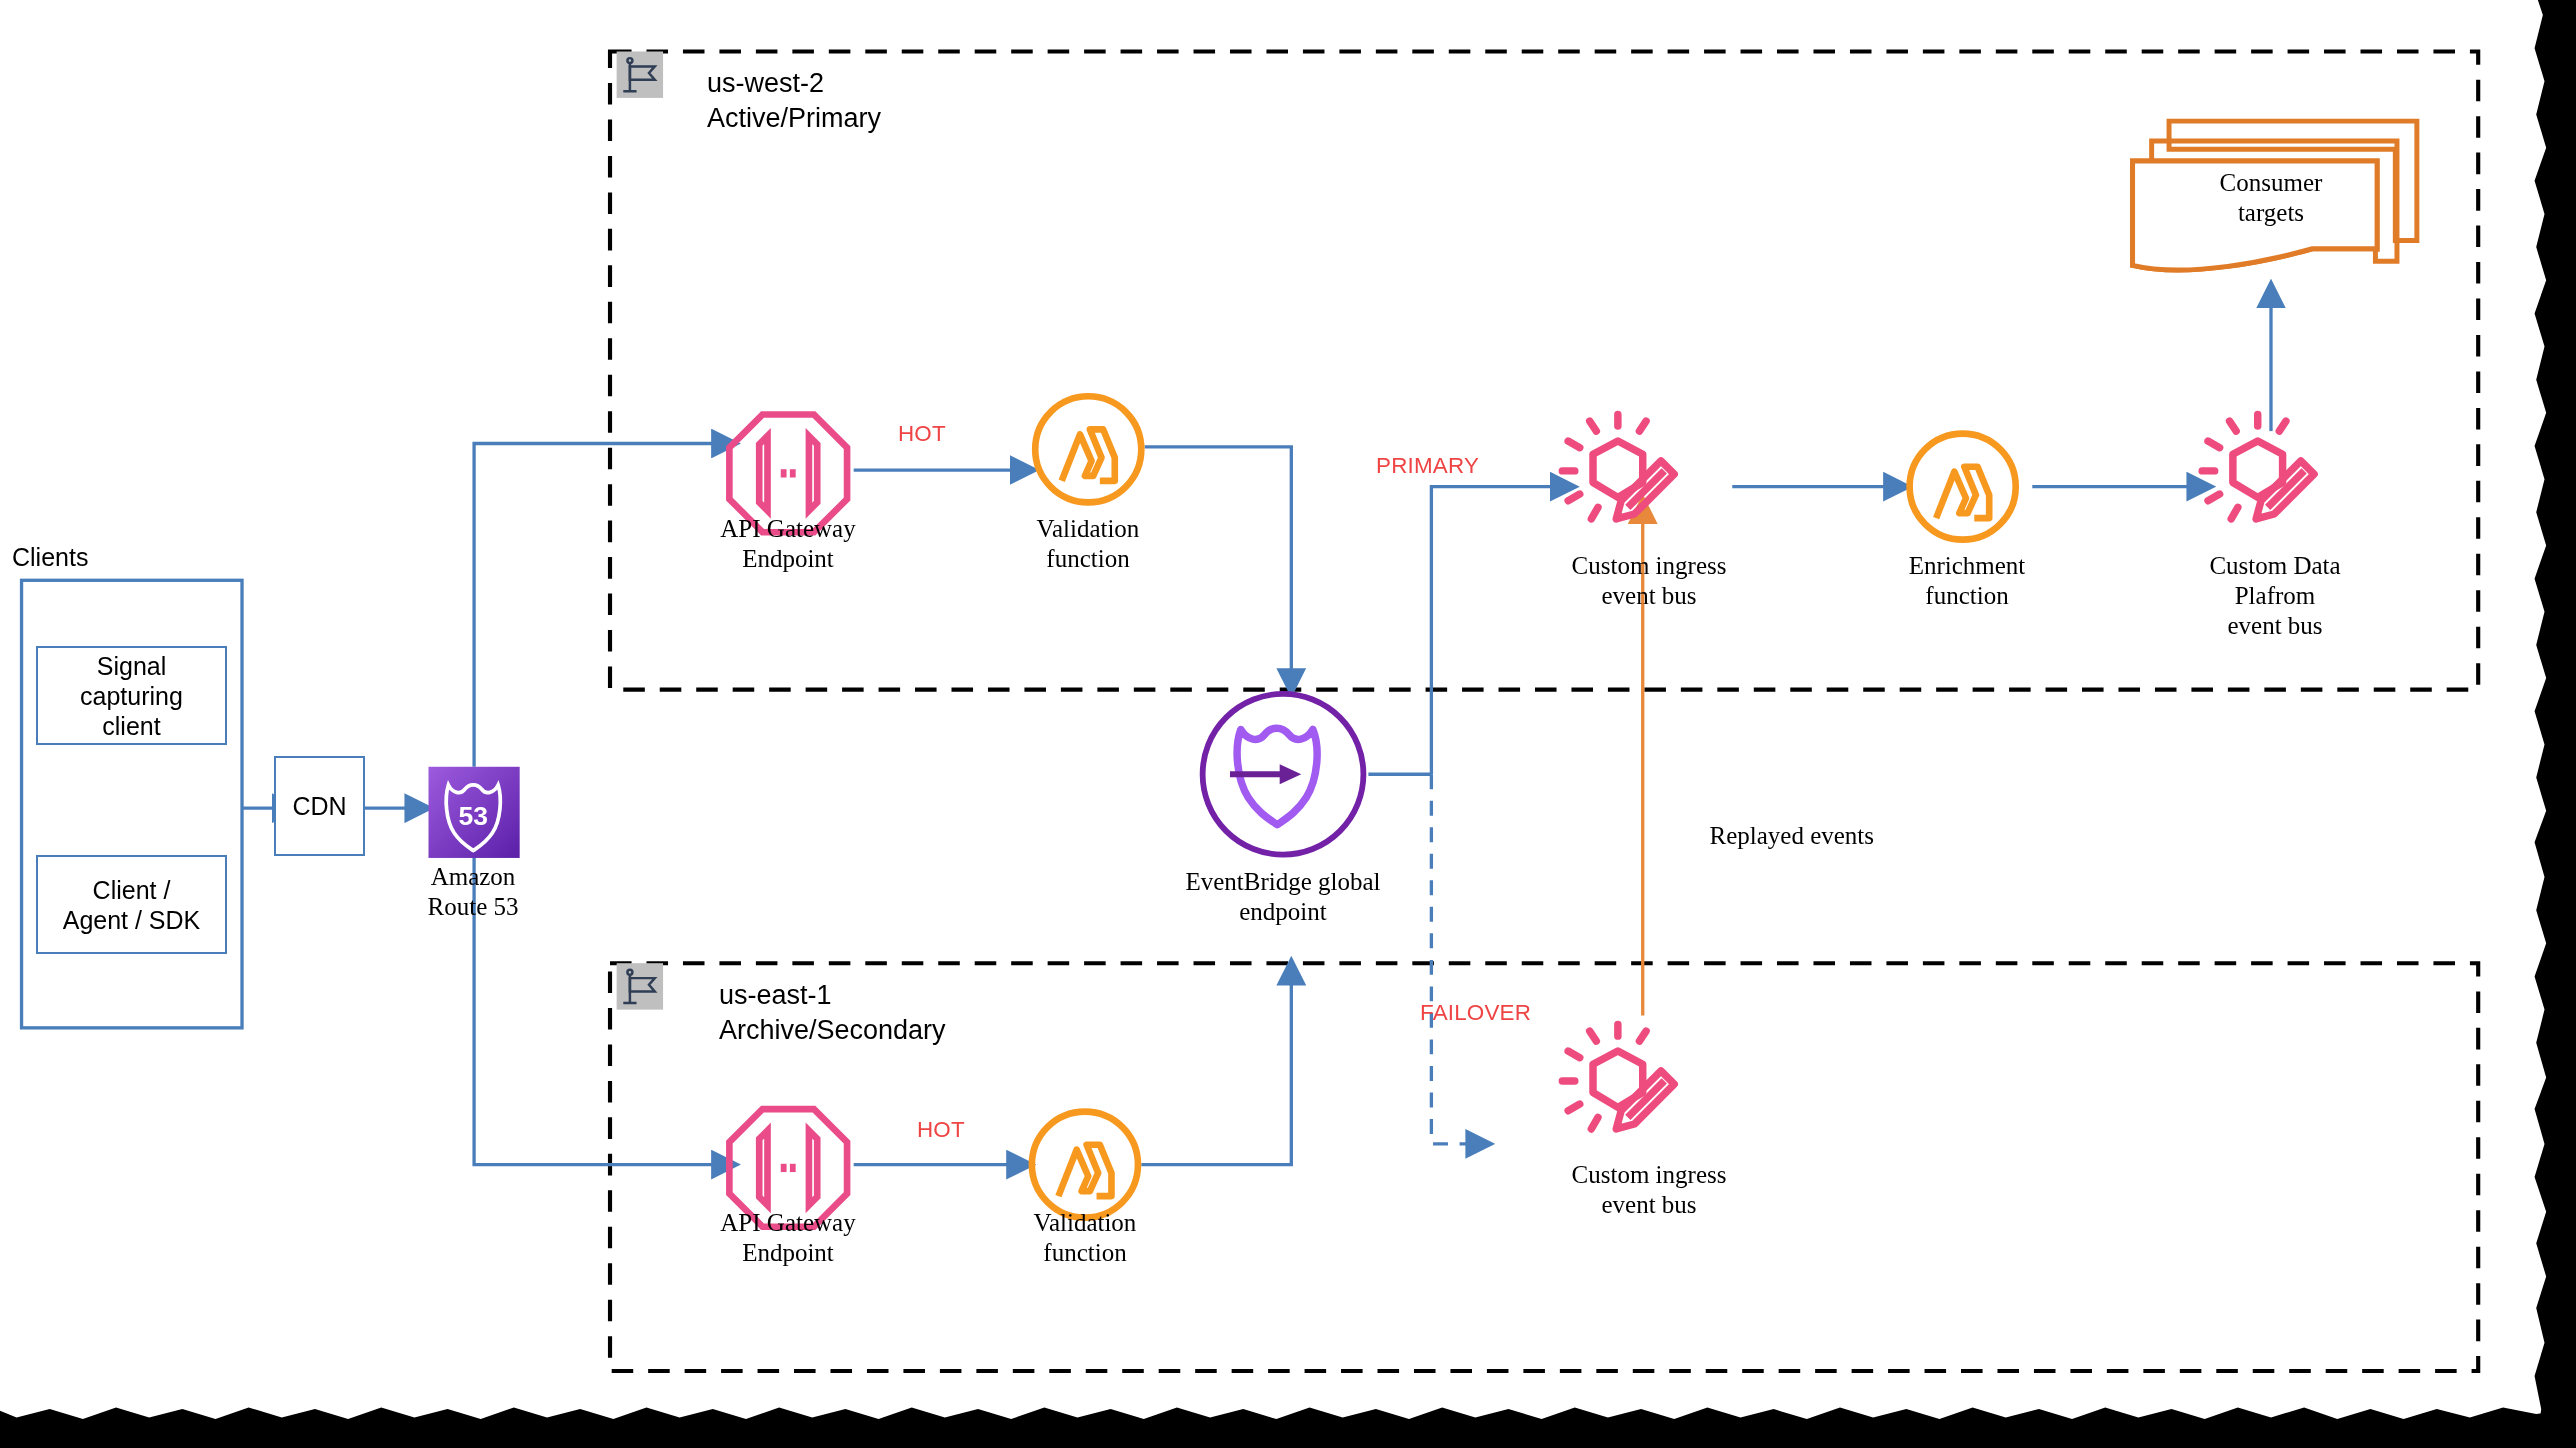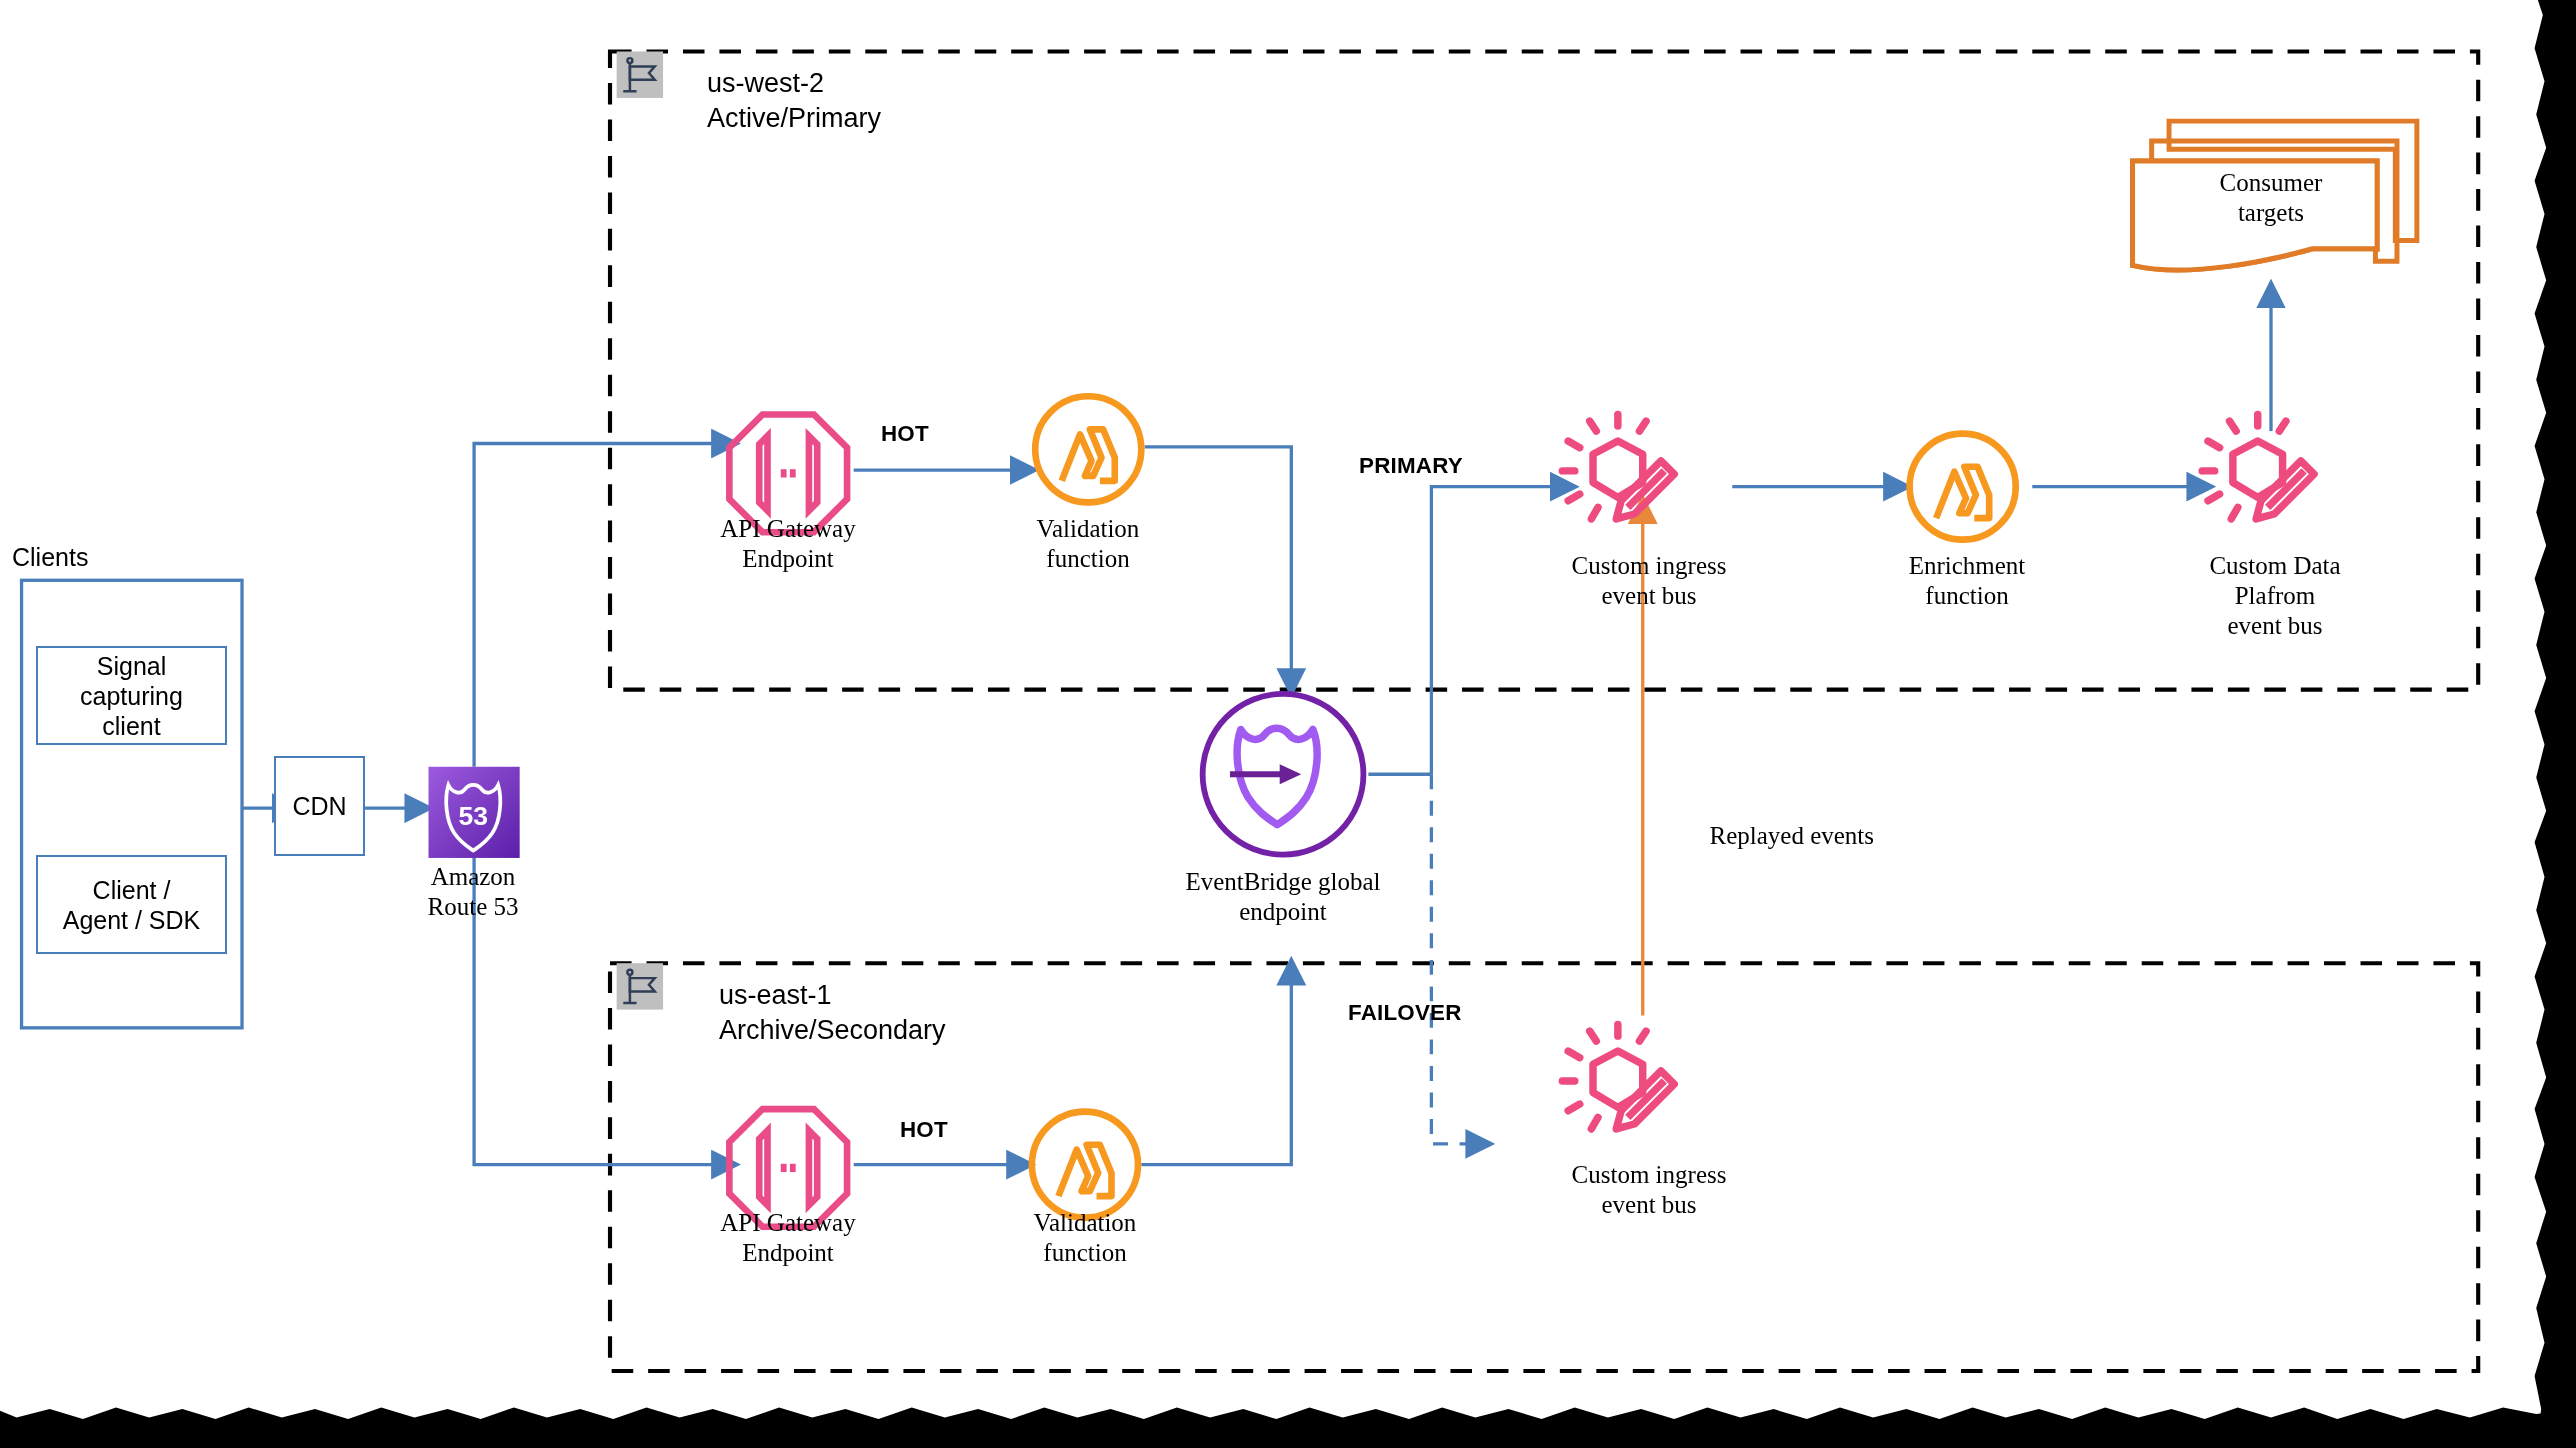--- a/index.html
+++ b/index.html
@@ -10,22 +10,22 @@
     background:#ffffff;
   }
   #canvas{position:absolute;left:0;top:0;width:2576px;height:1449px;}
   svg.layer{position:absolute;left:0;top:0;width:2576px;height:1449px;pointer-events:none;}
   .label{
     position:absolute;text-align:center;color:#000;
     font-size:25px;line-height:30px;font-family:Liberation Serif, serif;
     white-space:pre-line;
   }
   .red-label{
-    position:absolute;color:#000000;font-weight:bold;font-size:22.4px;
-    font-family:"Liberation Sans", sans-serif;letter-spacing:0.2px;
+    position:absolute;color:#ef4444;font-weight:normal;font-size:22.4px;
+    font-family:"Liberation Sans", sans-serif;letter-spacing:0.2px;margin-left:17px;
   }
   .region-title{
     position:absolute;color:#000;font-size:27px;line-height:35px;
     font-family:"Liberation Sans", sans-serif;white-space:pre-line;margin-left:24px;
   }
   .plainbox{
     position:absolute;border:2.5px solid #4A7EBB;background:#fff;
     box-sizing:border-box;
   }
   .boxlabel{
@@ -294,17 +294,17 @@
 function</div>
 
   <div class="label" style="left:1142px;top:867px;width:282px;">EventBridge global
 endpoint</div>
   <div class="label" style="left:1529px;top:1160px;width:240px;">Custom ingress
 event bus</div>
 
   <div class="red-label" style="left:881px;top:421px;">HOT</div>
   <div class="red-label" style="left:900px;top:1117px;">HOT</div>
   <div class="red-label" style="left:1359px;top:453px;">PRIMARY</div>
-  <div class="red-label" style="left:1348px;top:1000px;text-align:right;">FAILOVER</div>
+  <div class="red-label" style="left:1403px;top:1000px;text-align:right;">FAILOVER</div>
   <div class="label" style="left:1625px;top:821px;width:249px;text-align:right;">Replayed events</div>
 
 </div>
 
 
 </body></html>

